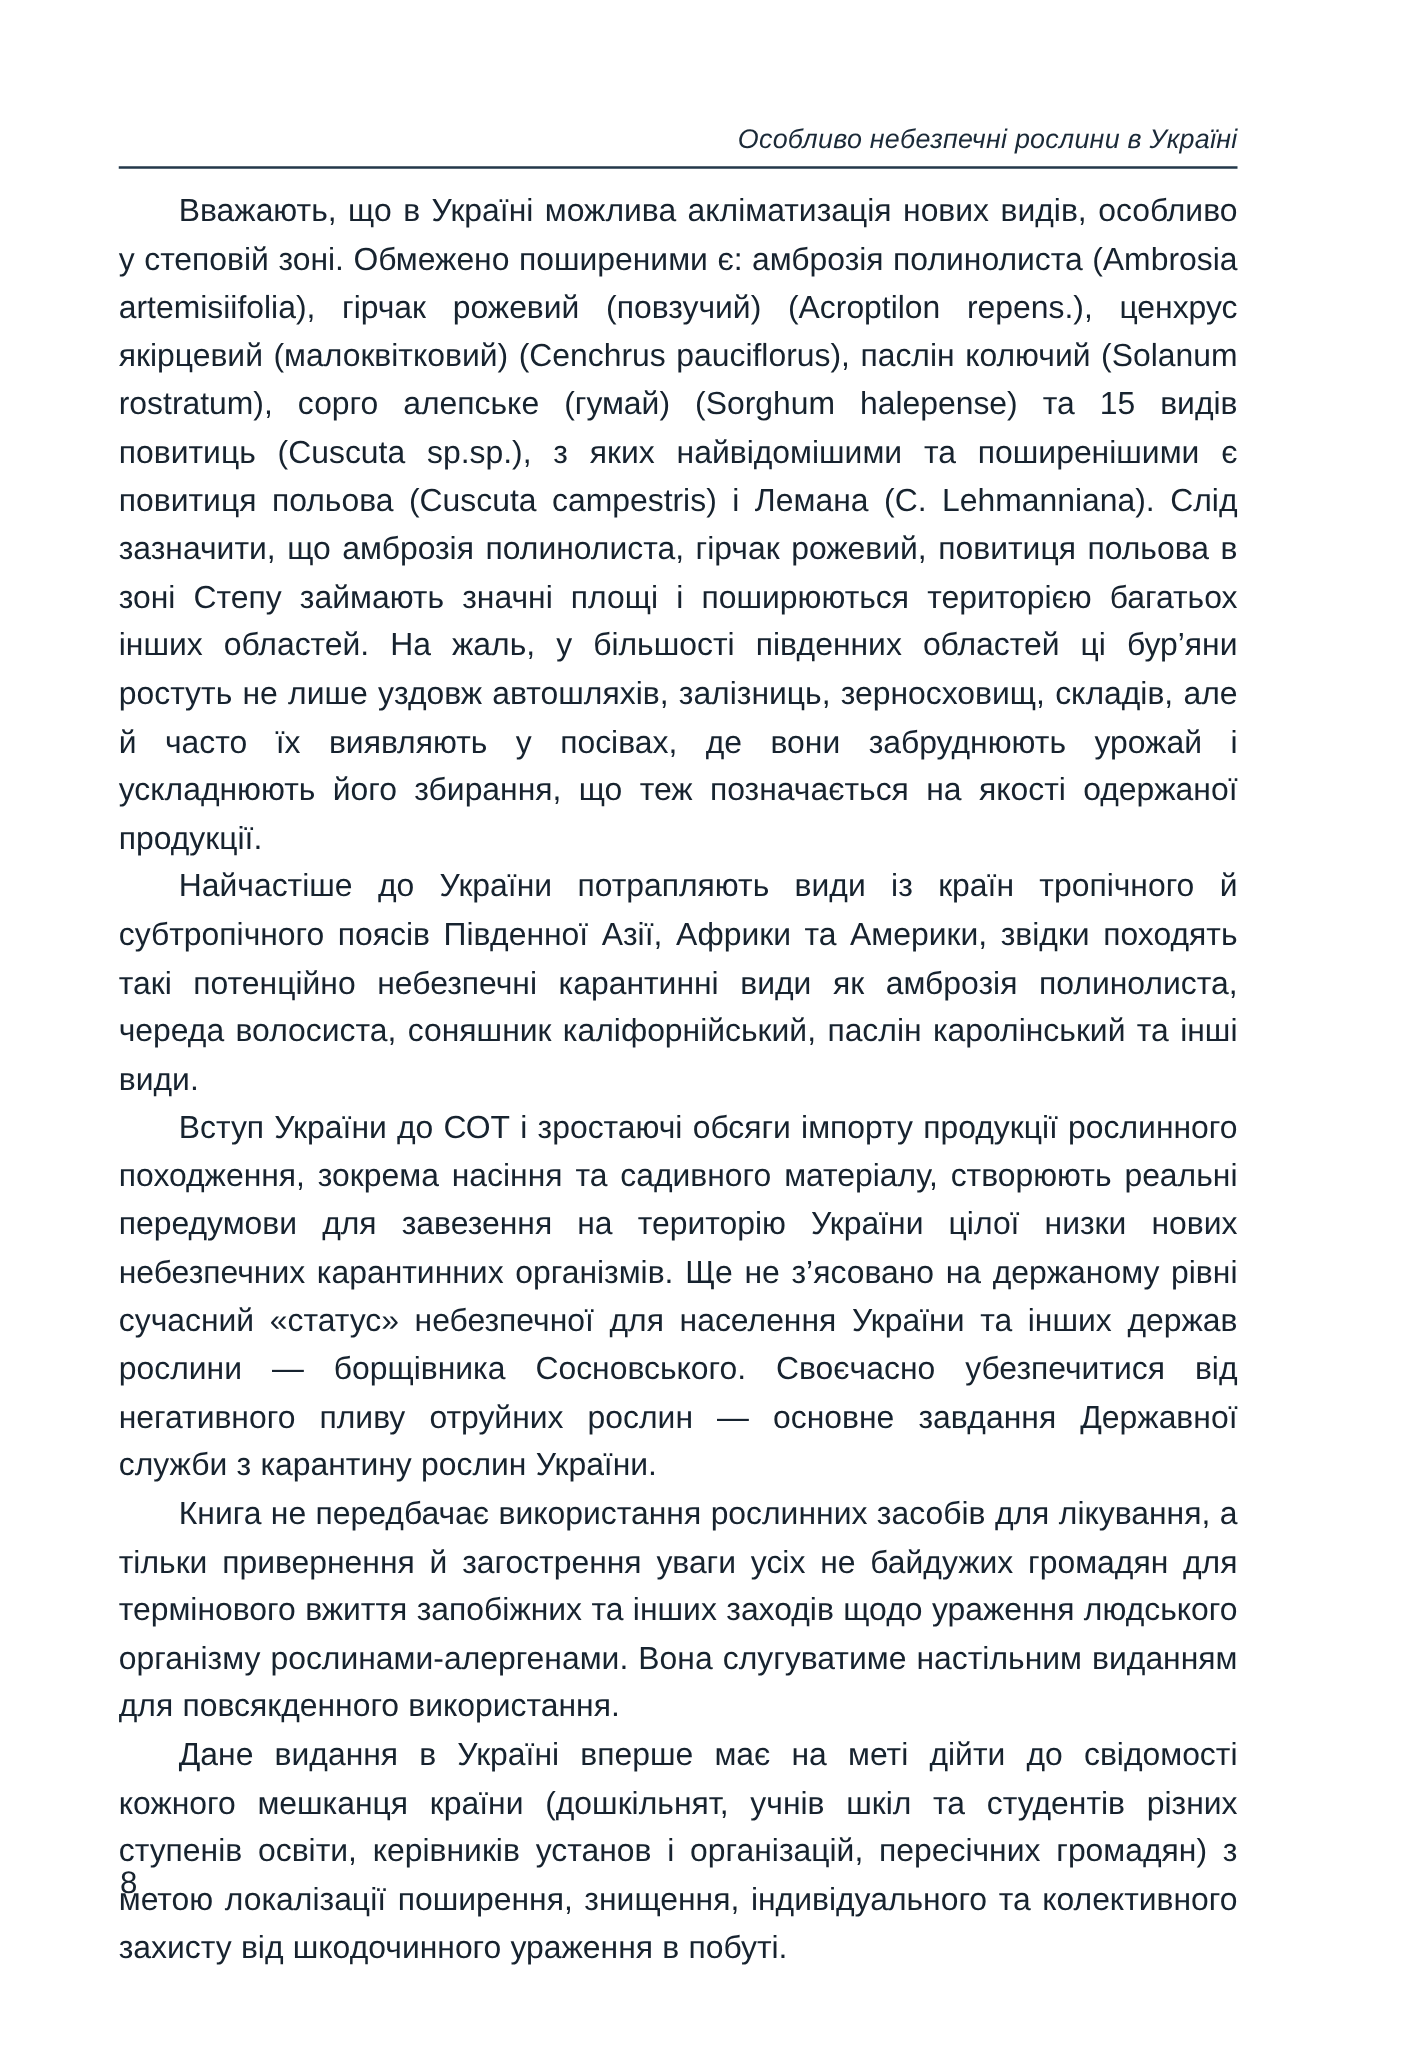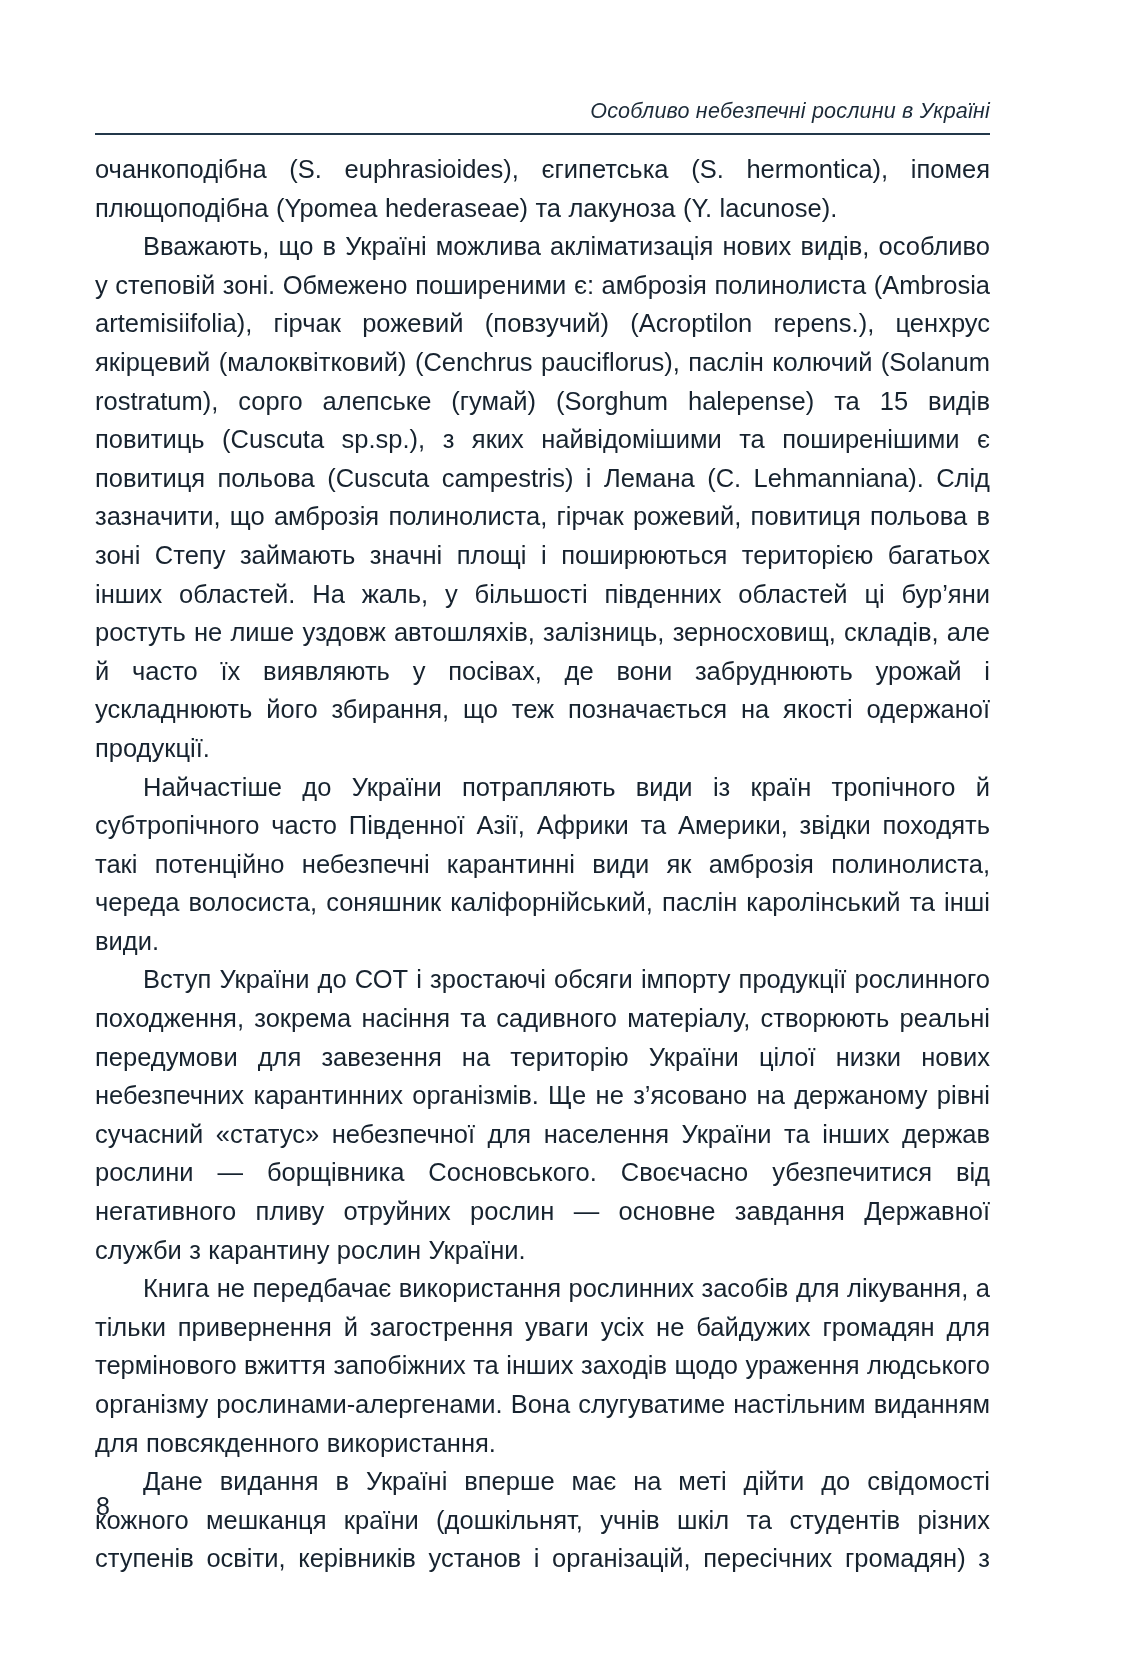--- a/index.html
+++ b/index.html
@@ -86,23 +86,22 @@
 <body>
 
 <div class="page">
 
   <div class="header">
     <span class="header-title">Особливо небезпечні рослини в Україні</span>
   </div>
   <div class="header-rule"></div>
 
   <div class="body-col">
-    <p class="para no-indent">очанкоподібна (S. euphrasioides), єгипетська (S. hermontica), іпомея плющоподібна (Ypomea hederaseae) та лакуноза (Y. lacunose).</p>
     <p class="para">Вважають, що в Україні можлива акліматизація нових видів, особливо у степовій зоні. Обмежено поширеними є: амброзія полинолиста (Ambrosia artemisiifolia), гірчак рожевий (повзучий) (Acroptilon repens.), ценхрус якірцевий (малоквітковий) (Cenchrus pauciflorus), паслін колючий (Solanum rostratum), сорго алепське (гумай) (Sorghum halepense) та 15 видів повитиць (Cuscuta sp.sp.), з яких найвідомішими та поширенішими є повитиця польова (Cuscuta campestris) і Лемана (C. Lehmanniana). Слід зазначити, що амброзія полинолиста, гірчак рожевий, повитиця польова в зоні Степу займають значні площі і поширюються територією багатьох інших областей. На жаль, у більшості південних областей ці бур’яни ростуть не лише уздовж автошляхів, залізниць, зерносховищ, складів, але й часто їх виявляють у посівах, де вони забруднюють урожай і ускладнюють його збирання, що теж позначається на якості одержаної продукції.</p>
-    <p class="para">Найчастіше до України потрапляють види із країн тропічного й субтропічного часто Південної Азії, Африки та Америки, звідки походять такі потенційно небезпечні карантинні види як амброзія полинолиста, череда волосиста, соняшник каліфорнійський, паслін каролінський та інші види.</p>
+    <p class="para">Найчастіше до України потрапляють види із країн тропічного й субтропічного поясів Південної Азії, Африки та Америки, звідки походять такі потенційно небезпечні карантинні види як амброзія полинолиста, череда волосиста, соняшник каліфорнійський, паслін каролінський та інші види.</p>
     <p class="para">Вступ України до СОТ і зростаючі обсяги імпорту продукції рослинного походження, зокрема насіння та садивного матеріалу, створюють реальні передумови для завезення на територію України цілої низки нових небезпечних карантинних організмів. Ще не з’ясовано на держаному рівні сучасний «статус» небезпечної для населення України та інших держав рослини — борщівника Сосновського. Своєчасно убезпечитися від негативного пливу отруйних рослин — основне завдання Державної служби з карантину рослин України.</p>
     <p class="para">Книга не передбачає використання рослинних засобів для лікування, а тільки привернення й загострення уваги усіх не байдужих громадян для термінового вжиття запобіжних та інших заходів щодо ураження людського організму рослинами-алергенами. Вона слугуватиме настільним виданням для повсякденного використання.</p>
     <p class="para">Дане видання в Україні вперше має на меті дійти до свідомості кожного мешканця країни (дошкільнят, учнів шкіл та студентів різних ступенів освіти, керівників установ і організацій, пересічних громадян) з метою локалізації поширення, знищення, індивідуального та колективного захисту від шкодочинного ураження в побуті.</p>
   </div>
 
   <div class="folio">8</div>
 
 </div>
 
 </body></html>

